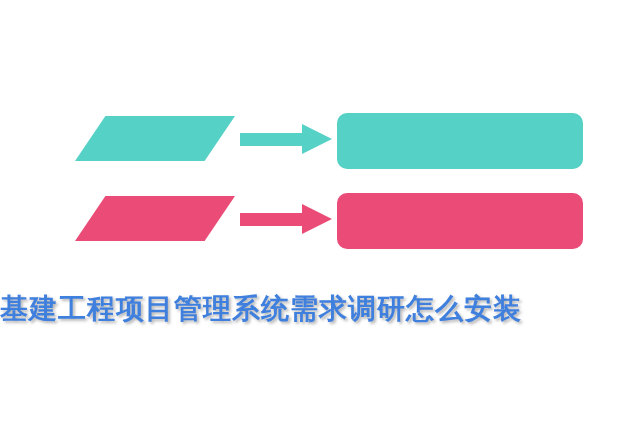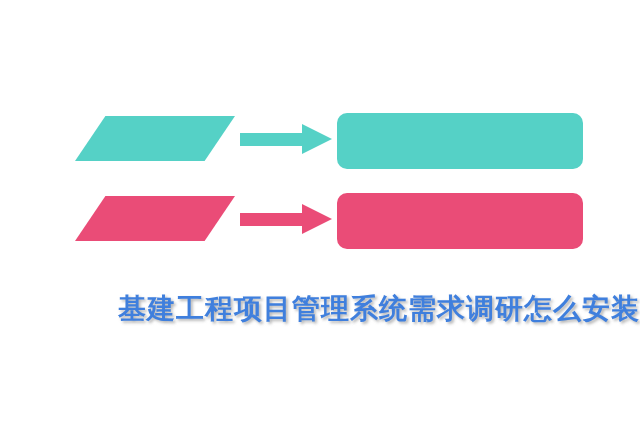--- a/index.html
+++ b/index.html
@@ -60,21 +60,21 @@
     width: 246px;
     height: 56px;
     background: var(--c);
     border-radius: 10px;
   }
   .caption {
     position: absolute;
     left: 0;
     top: 290px;
     width: 640px;
-    text-align: right;
+    text-align: left;
     font-size: 28px;
     font-weight: bold;
     letter-spacing: 1px;
     color: var(--caption, #3f7fdd);
     text-shadow: 2px 2px 3px rgba(140, 140, 140, 0.65);
   }
 </style>
 </head>
 <body>
 

